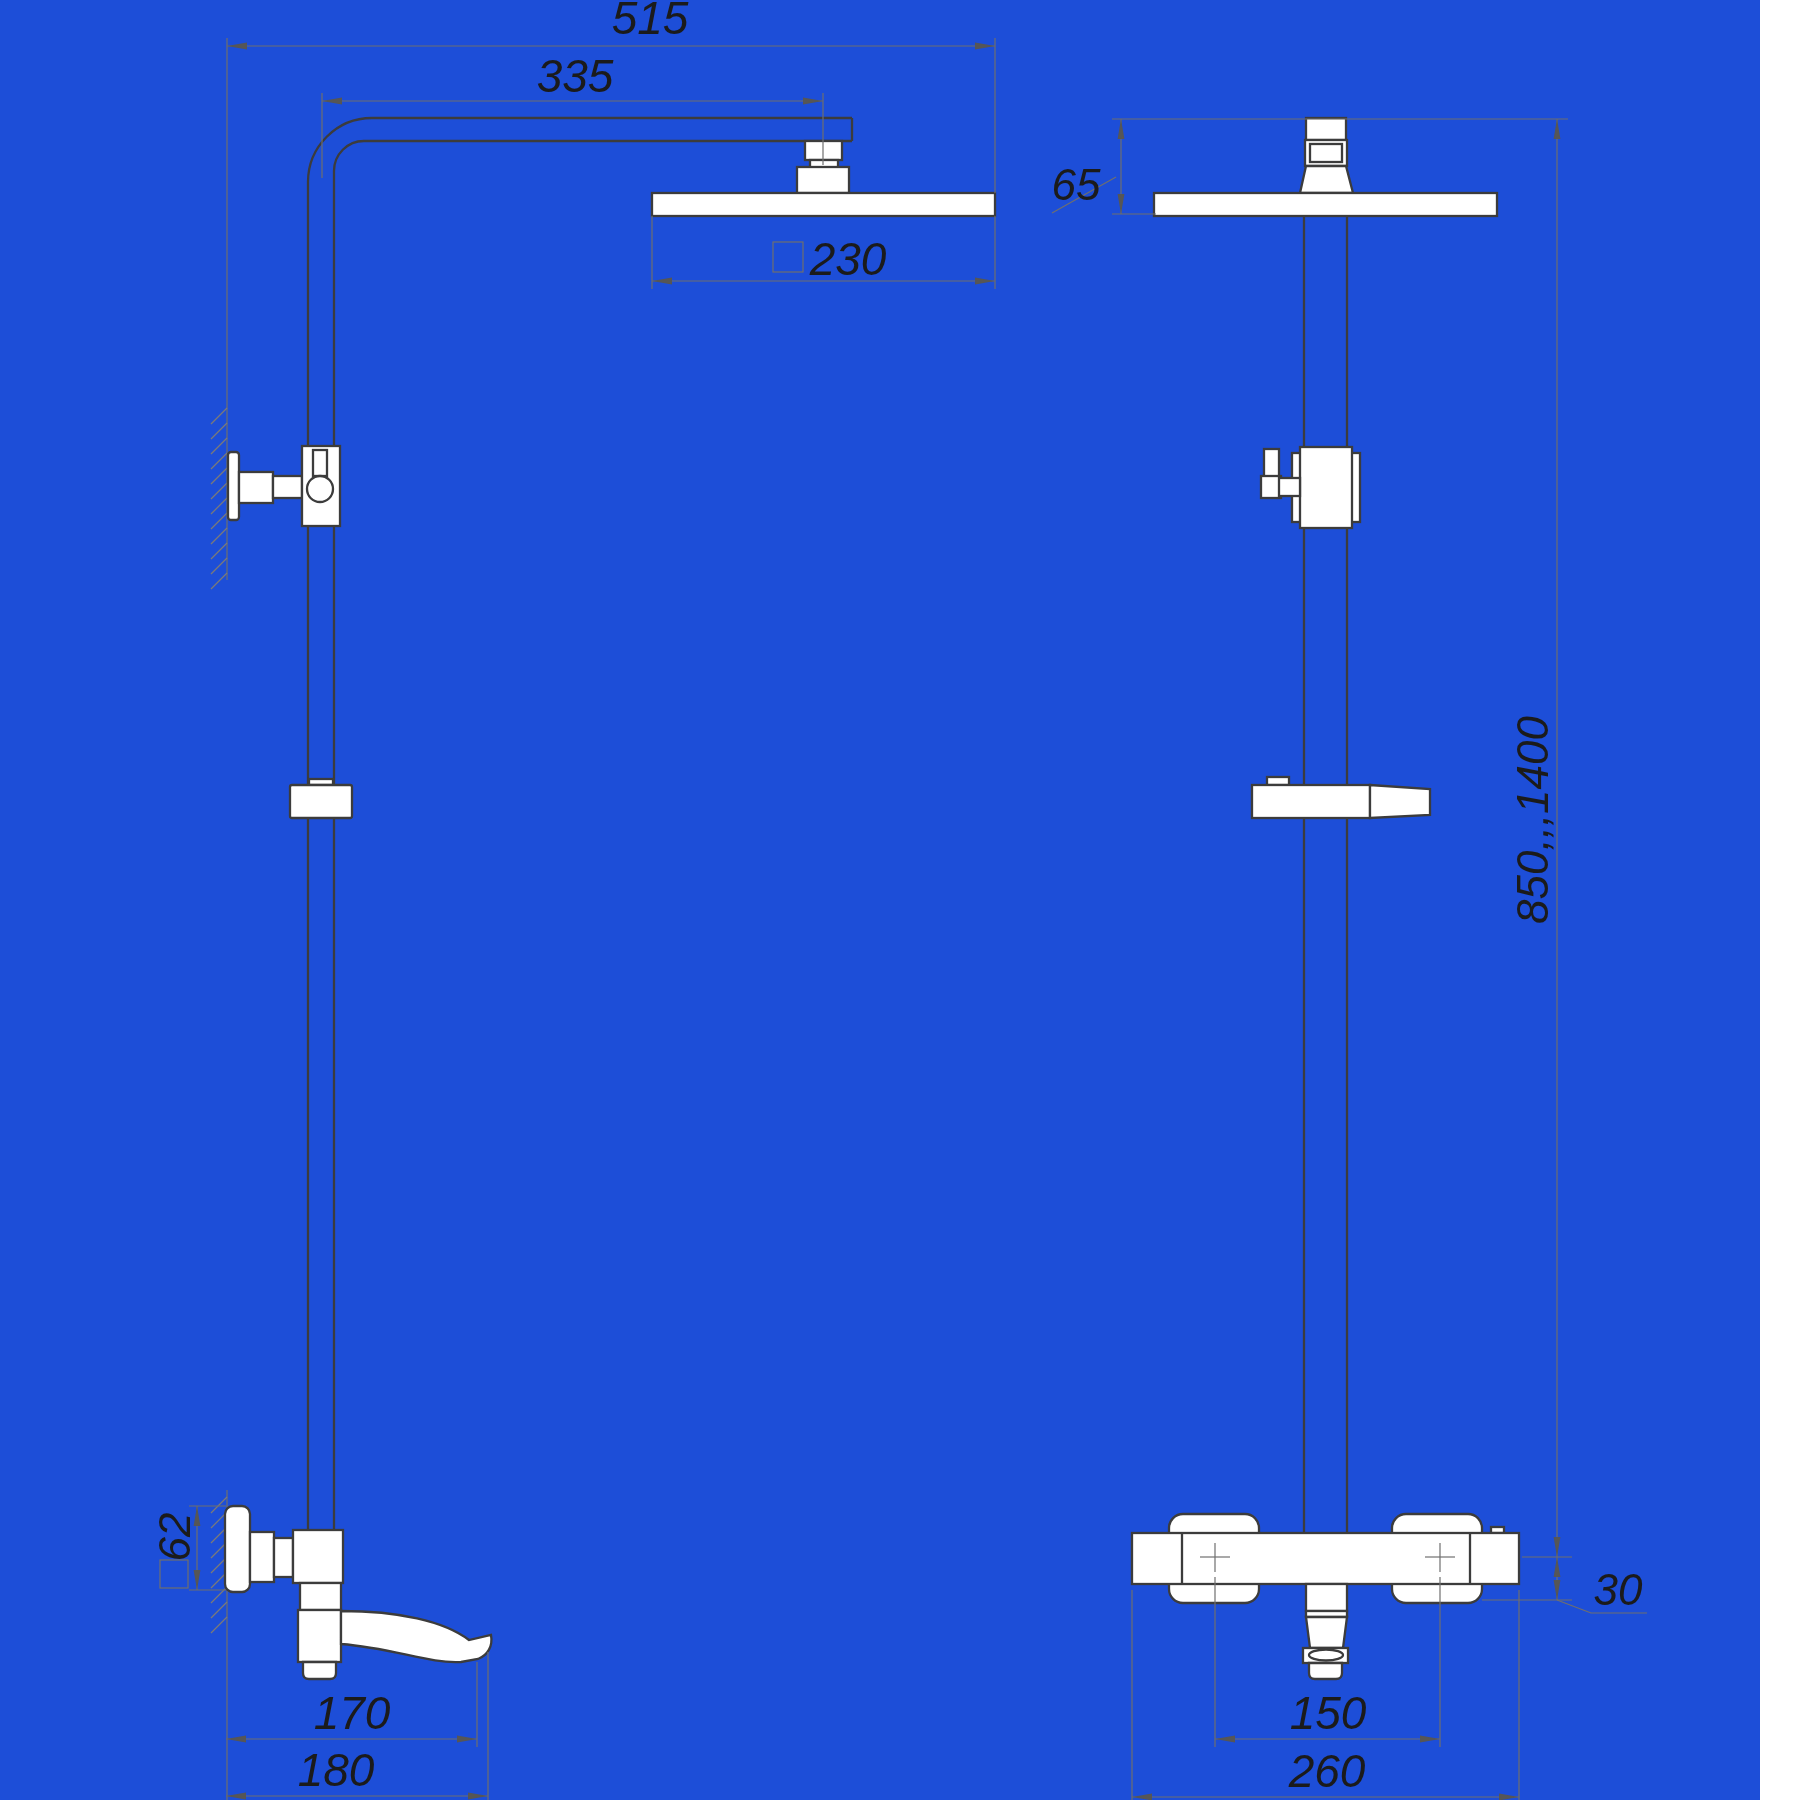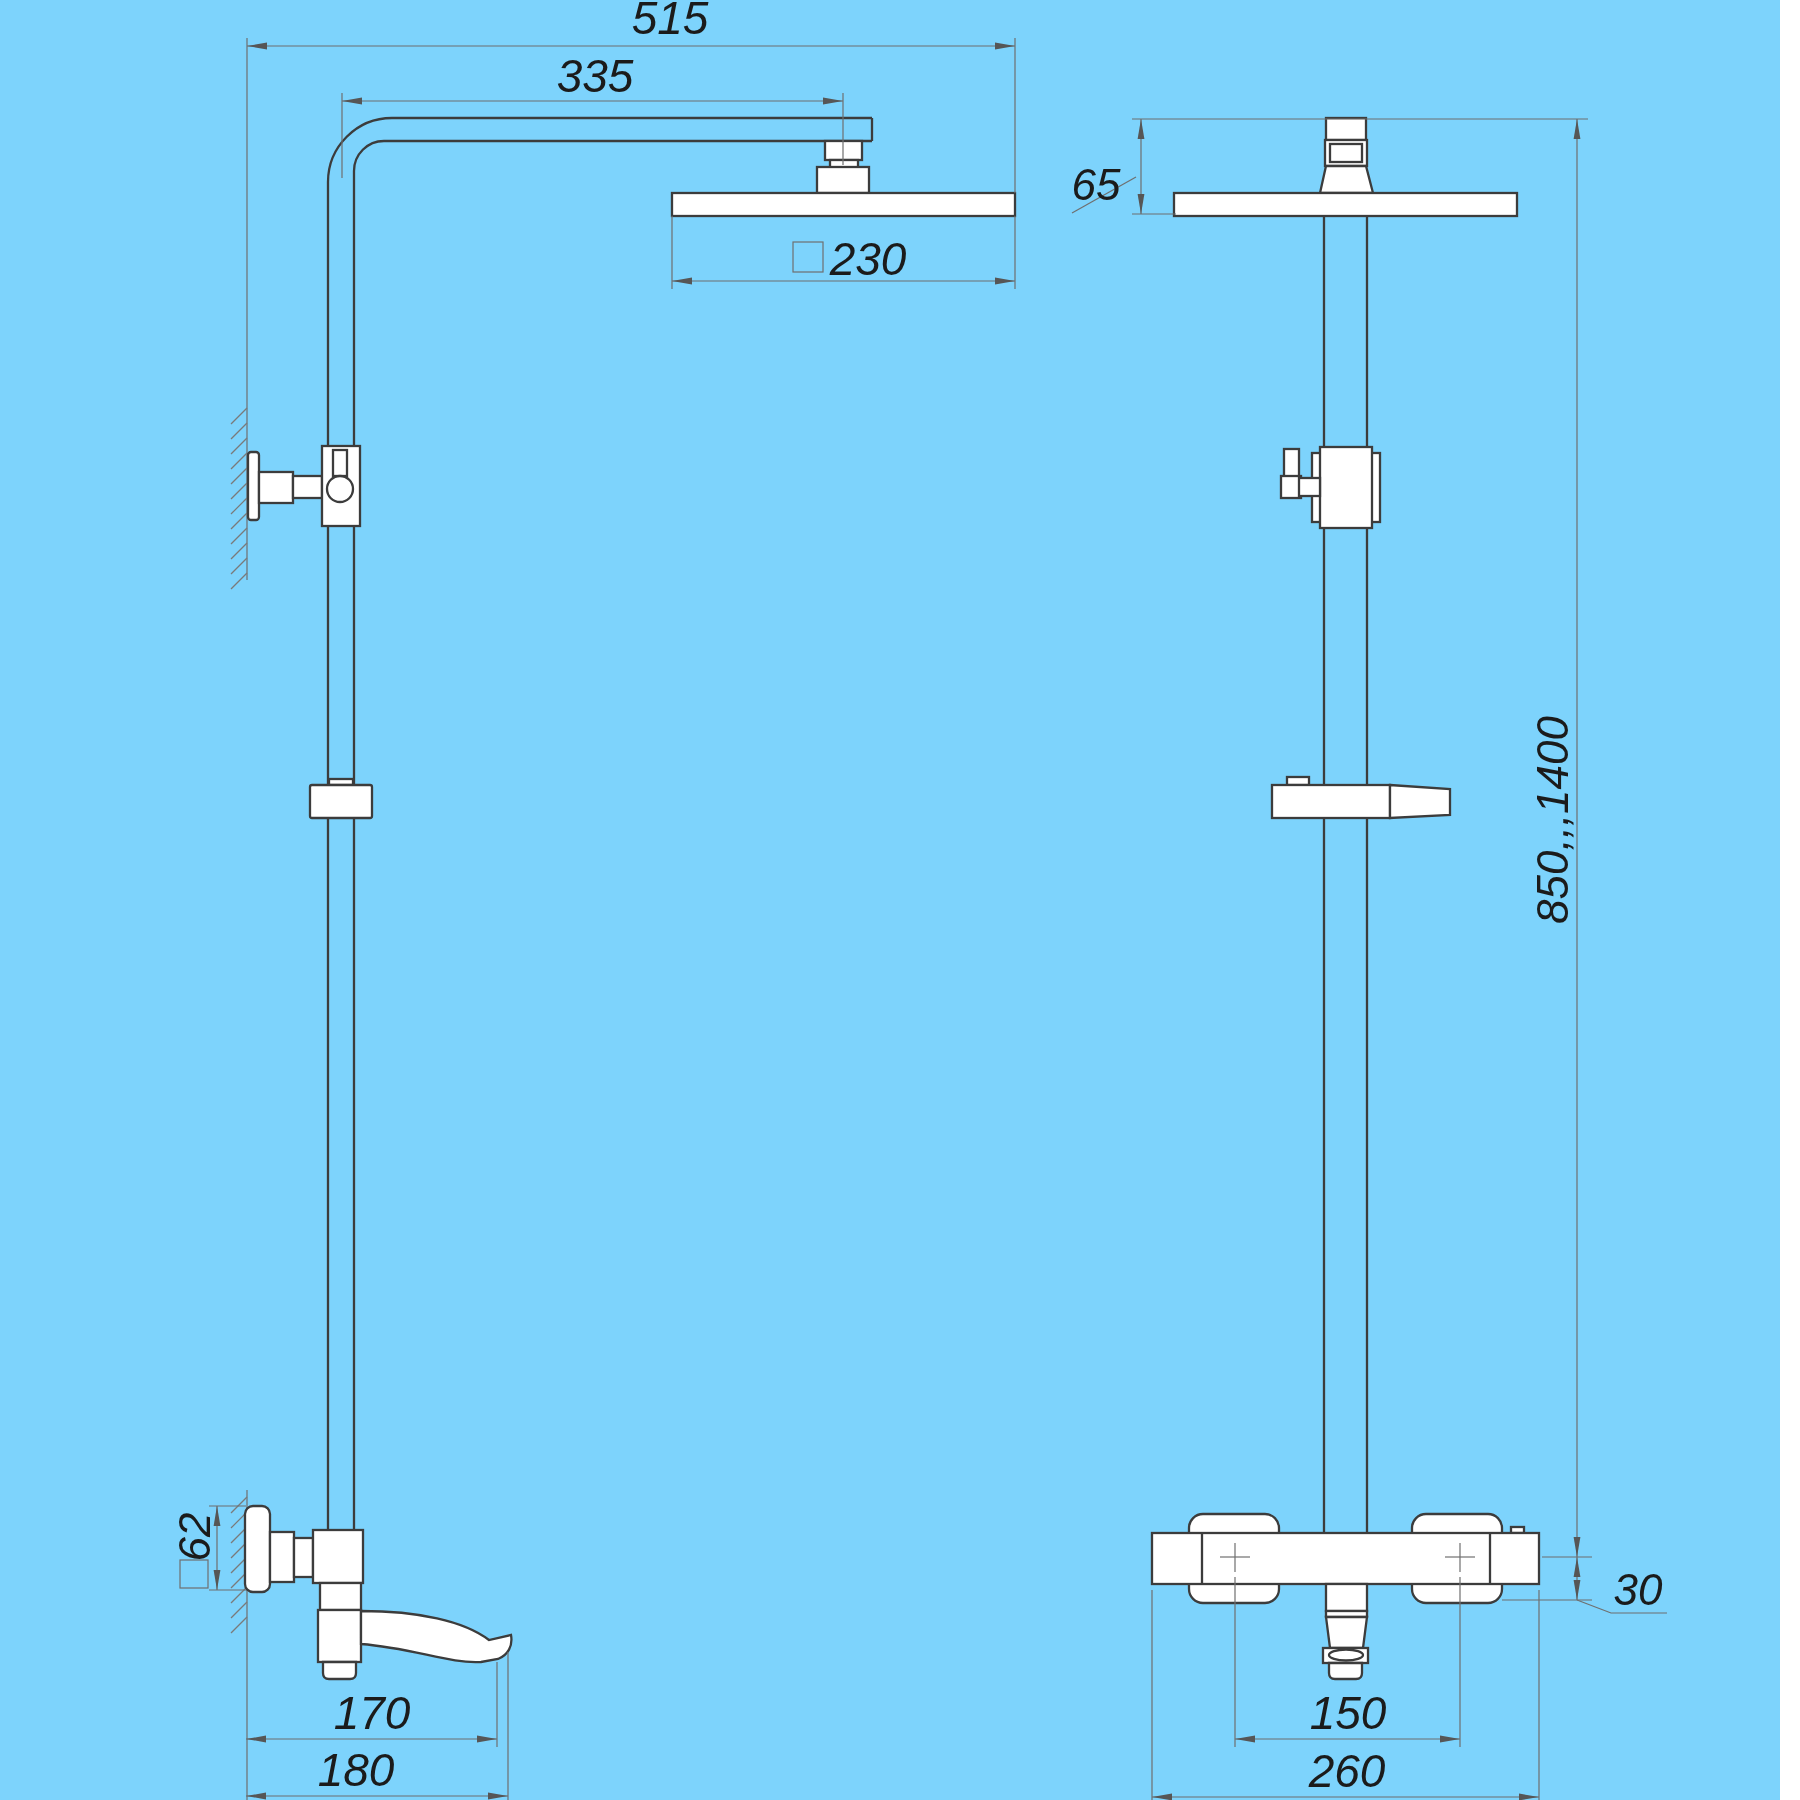--- a/index.html
+++ b/index.html
@@ -1,16 +1,16 @@
 <!DOCTYPE html>
 <html><head>
 <meta charset="utf-8">
 <style>
   html,body{margin:0;padding:0;background:#ffffff;}
-  #stage{width:1760px;height:1800px;background:#7dd3fc;position:relative;font-family:"Liberation Sans",sans-serif;padding-left:20px;}
+  #stage{width:1760px;height:1800px;background:#1d4ed8;position:relative;font-family:"Liberation Sans",sans-serif;}
   svg{display:block;}
   .obj{stroke:#3c3c3c;stroke-width:2.3;fill:none;}
   .objf{stroke:#3c3c3c;stroke-width:2.3;fill:#ffffff;}
   .thin{stroke:#6f6f6f;stroke-width:1.2;fill:none;}
   .hatch{stroke:#7a7a7a;stroke-width:1.2;}
   .dimtext{font-family:"Liberation Sans",sans-serif;font-style:italic;font-size:46px;fill:#1b1b1b;}
   .dimtext.small{font-size:44px;}
 </style>
 </head>
 <body>

